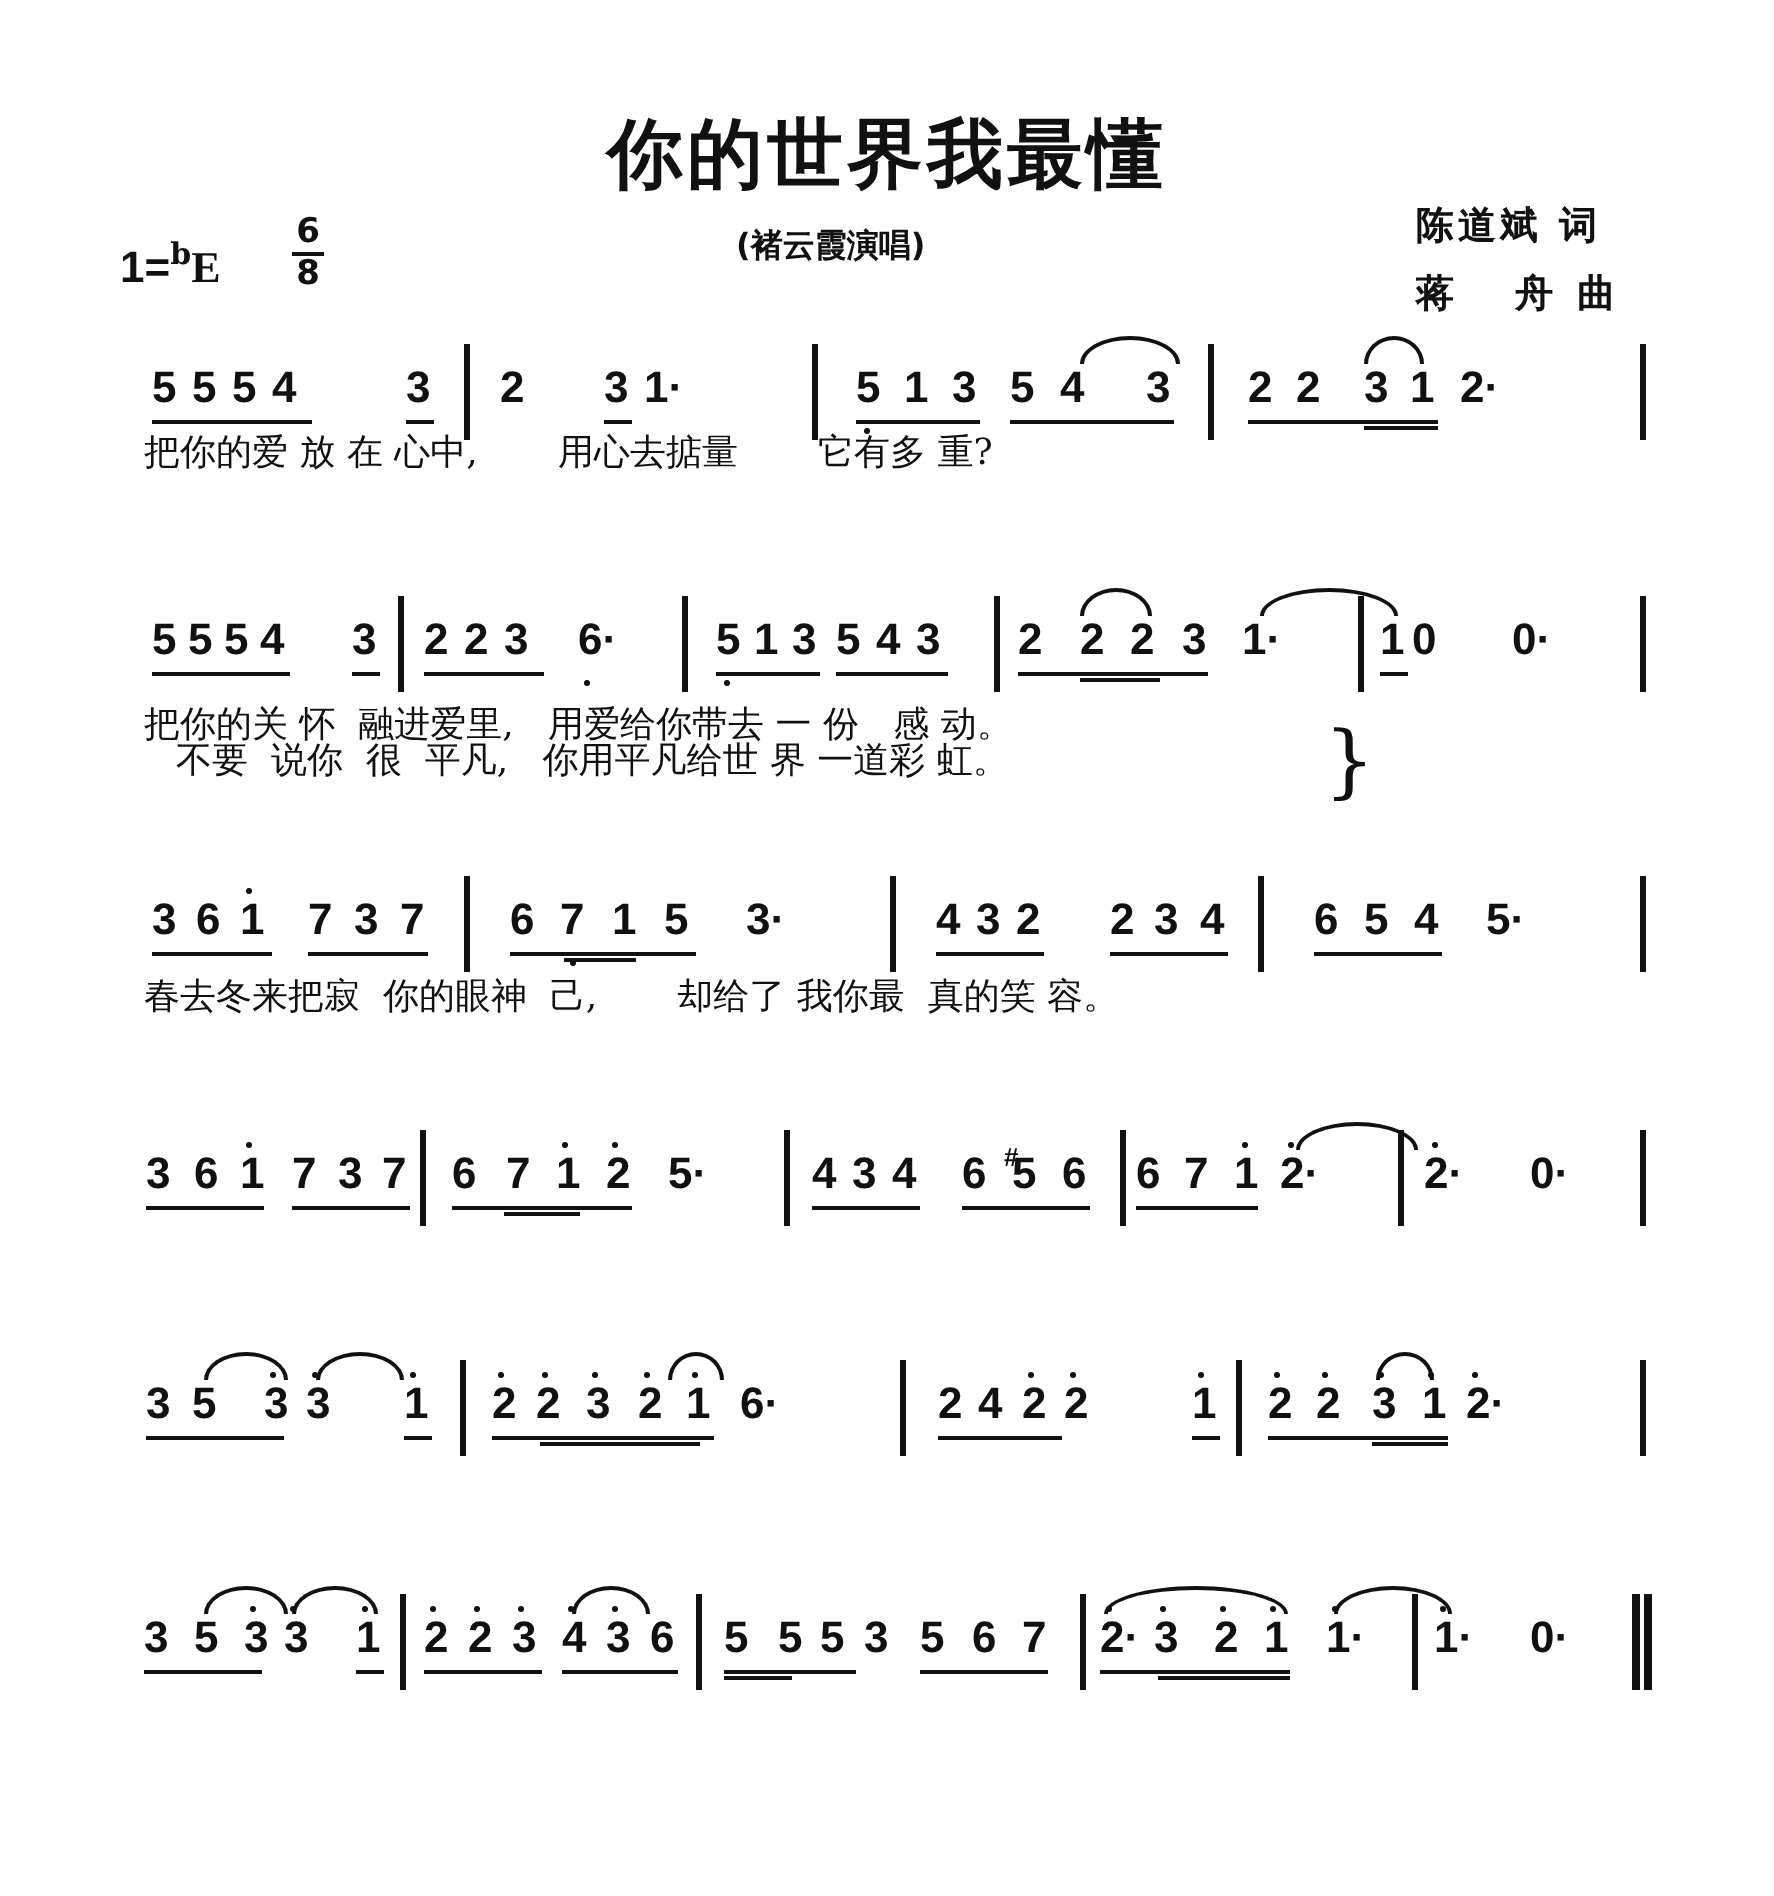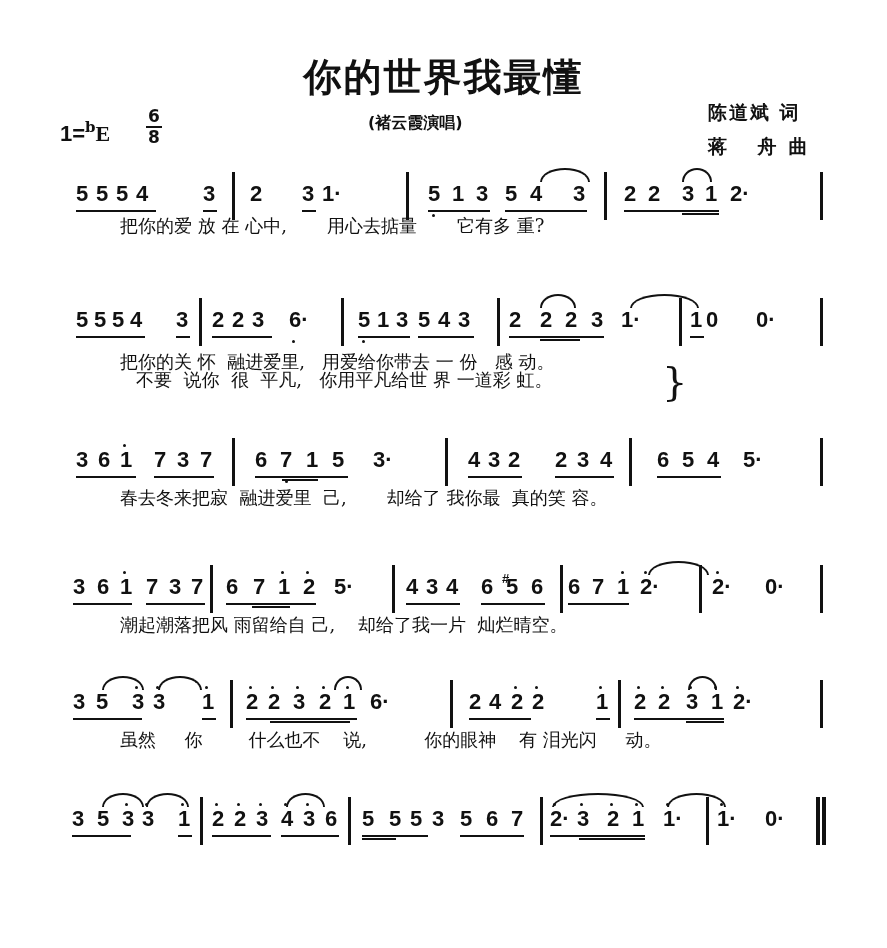--- a/index.html
+++ b/index.html
@@ -22,21 +22,21 @@
   .system { position: absolute; left: 0; width: 887px; height: 110px; }
   .note { position: absolute; top: 10px; font-family: "Liberation Sans", sans-serif;
           font-weight: bold; font-size: 22px; line-height: 24px; }
   .barline { position: absolute; top: 0; width: 3px; height: 48px; background: #111; }
   .barline.final { width: 4px; }
   .uline { position: absolute; height: 2px; background: #111; }
   .slur { position: absolute; border: 2px solid #111; border-bottom: none;
           border-radius: 50% 50% 0 0 / 100% 100% 0 0; height: 12px; }
   .dot-above { position: absolute; width: 3px; height: 3px; background: #111; border-radius: 50%; }
   .lyric { position: absolute; font-family: "DejaVu Serif", serif; font-size: 18px;
-           letter-spacing: 0px; white-space: pre; margin-left: 48px; }
+           letter-spacing: 0px; white-space: pre; }
   .brace { position: absolute; font-size: 40px; font-family: "DejaVu Serif", serif; }
 </style>
 </head>
 <body>
 
 <div class="abs title">你的世界我最懂</div>
 <div class="abs singer">(褚云霞演唱)</div>
 <div class="abs lyricist">陈道斌 词</div>
 <div class="abs composer">蒋 舟曲</div>
 
@@ -159,21 +159,21 @@
       <div class="barline" style="left: 820px;"></div>
       <div class="uline" style="left: 76px; width: 60px; top: 38px;"></div>
       <div class="uline" style="left: 154px; width: 60px; top: 38px;"></div>
       <div class="uline" style="left: 255px; width: 93px; top: 38px;"></div>
       <div class="uline" style="left: 282px; width: 36px; top: 41px;"></div>
       <div class="uline" style="left: 468px; width: 54px; top: 38px;"></div>
       <div class="uline" style="left: 555px; width: 59px; top: 38px;"></div>
       <div class="uline" style="left: 657px; width: 64px; top: 38px;"></div>
       <div class="dot-above" style="left: 285px; top: 42px;"></div>
       <div class="dot-above" style="left: 123px; top: 6px;"></div>
-      <div class="lyric" style="left: 72px; top: 48px;">春去冬来把寂  融进爱里  己,       却给了 我你最  真的笑 容。</div>
+      <div class="lyric" style="left: 72px; top: 48px;">春去冬来把寂  你的眼神  己,       却给了 我你最  真的笑 容。</div>
     </div>
     <div class="system" style="top: 565px;">
       <span class="note" style="left: 73px;">3</span>
       <span class="note" style="left: 97px;">6</span>
       <span class="note" style="left: 120px;">1</span>
       <span class="note" style="left: 146px;">7</span>
       <span class="note" style="left: 169px;">3</span>
       <span class="note" style="left: 191px;">7</span>
       <span class="note" style="left: 226px;">6</span>
       <span class="note" style="left: 253px;">7</span>
@@ -205,21 +205,20 @@
       <div class="uline" style="left: 406px; width: 54px; top: 38px;"></div>
       <div class="uline" style="left: 481px; width: 64px; top: 38px;"></div>
       <div class="uline" style="left: 568px; width: 61px; top: 38px;"></div>
       <div class="slur" style="left: 648px; width: 57px; top: -4px;"></div>
       <div class="dot-above" style="left: 123px; top: 6px;"></div>
       <div class="dot-above" style="left: 306px; top: 6px;"></div>
       <div class="dot-above" style="left: 281px; top: 6px;"></div>
       <div class="dot-above" style="left: 621px; top: 6px;"></div>
       <div class="dot-above" style="left: 644px; top: 6px;"></div>
       <div class="dot-above" style="left: 716px; top: 6px;"></div>
-      <div class="lyric" style="left: 72px; top: 48px;">潮起潮落把风 雨留给自 己,    却给了我一片  灿烂晴空。</div>
     </div>
     <div class="system" style="top: 680px;">
       <span class="note" style="left: 73px;">3</span>
       <span class="note" style="left: 96px;">5</span>
       <span class="note" style="left: 132px;">3</span>
       <span class="note" style="left: 153px;">3</span>
       <span class="note" style="left: 202px;">1</span>
       <span class="note" style="left: 246px;">2</span>
       <span class="note" style="left: 268px;">2</span>
       <span class="note" style="left: 293px;">3</span>
@@ -261,21 +260,20 @@
       <div class="dot-above" style="left: 322px; top: 6px;"></div>
       <div class="dot-above" style="left: 346px; top: 6px;"></div>
       <div class="dot-above" style="left: 514px; top: 6px;"></div>
       <div class="dot-above" style="left: 535px; top: 6px;"></div>
       <div class="dot-above" style="left: 599px; top: 6px;"></div>
       <div class="dot-above" style="left: 637px; top: 6px;"></div>
       <div class="dot-above" style="left: 661px; top: 6px;"></div>
       <div class="dot-above" style="left: 689px; top: 6px;"></div>
       <div class="dot-above" style="left: 714px; top: 6px;"></div>
       <div class="dot-above" style="left: 736px; top: 6px;"></div>
-      <div class="lyric" style="left: 72px; top: 48px;">虽然     你        什么也不    说,          你的眼神    有 泪光闪     动。</div>
     </div>
     <div class="system" style="top: 797px;">
       <span class="note" style="left: 72px;">3</span>
       <span class="note" style="left: 97px;">5</span>
       <span class="note" style="left: 122px;">3</span>
       <span class="note" style="left: 142px;">3</span>
       <span class="note" style="left: 178px;">1</span>
       <span class="note" style="left: 212px;">2</span>
       <span class="note" style="left: 234px;">2</span>
       <span class="note" style="left: 256px;">3</span>

